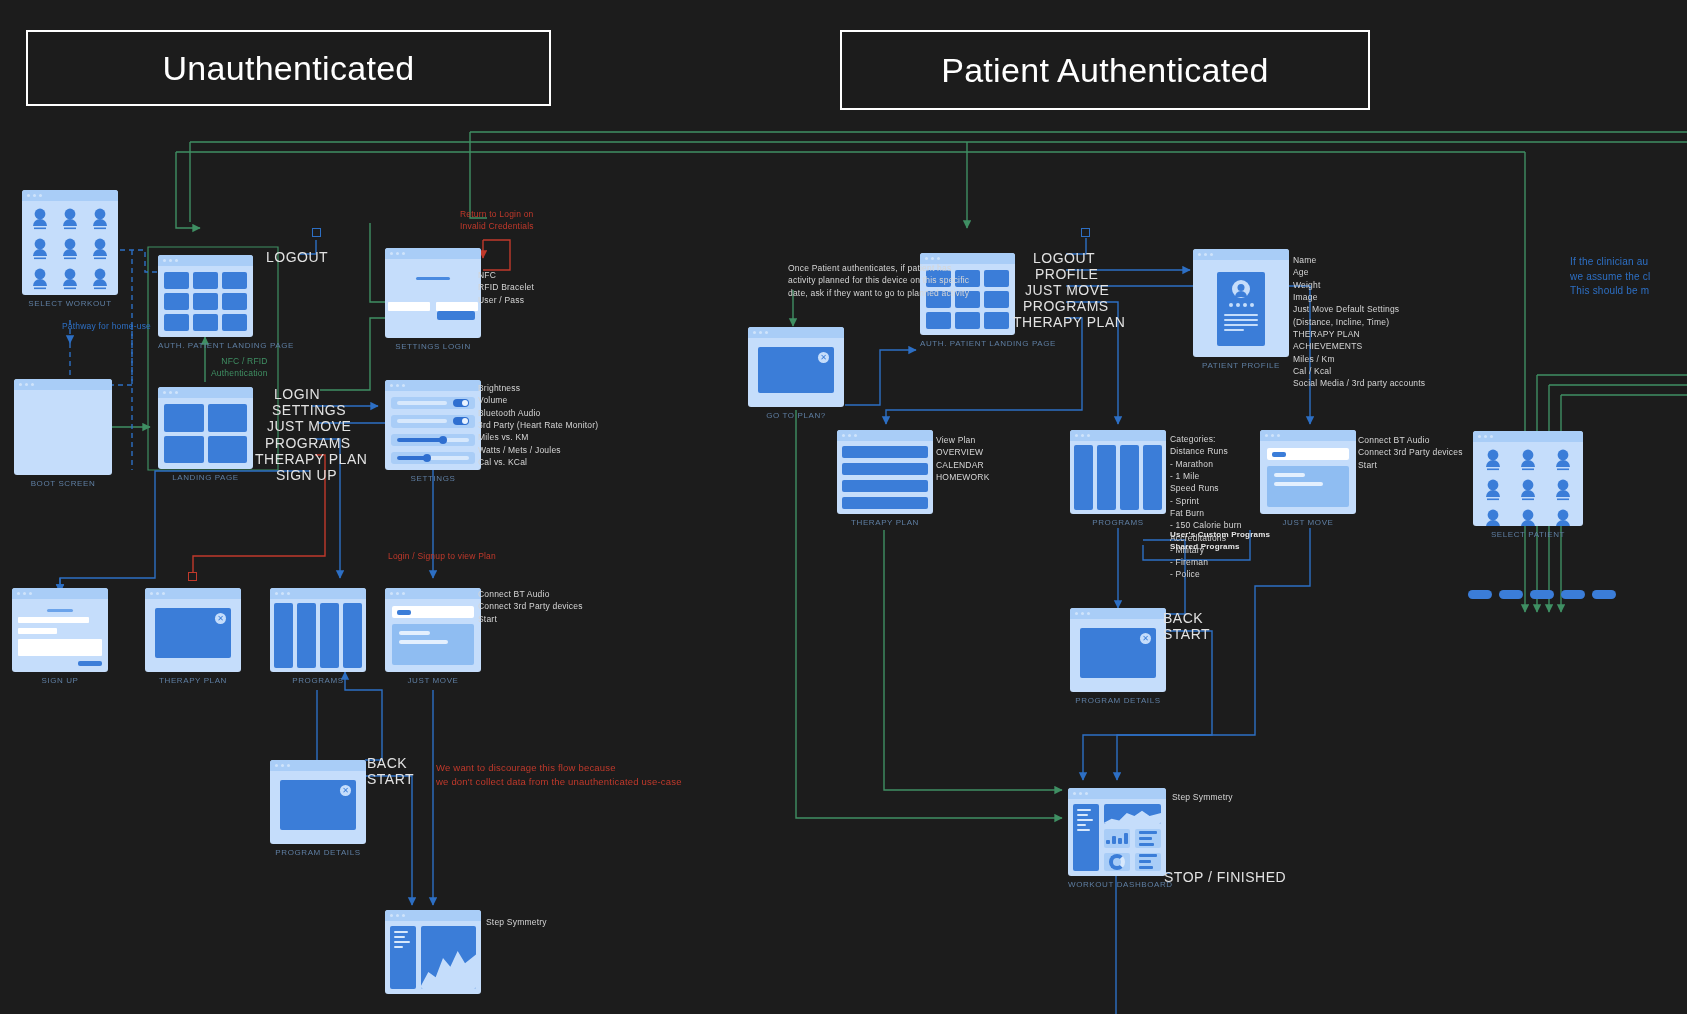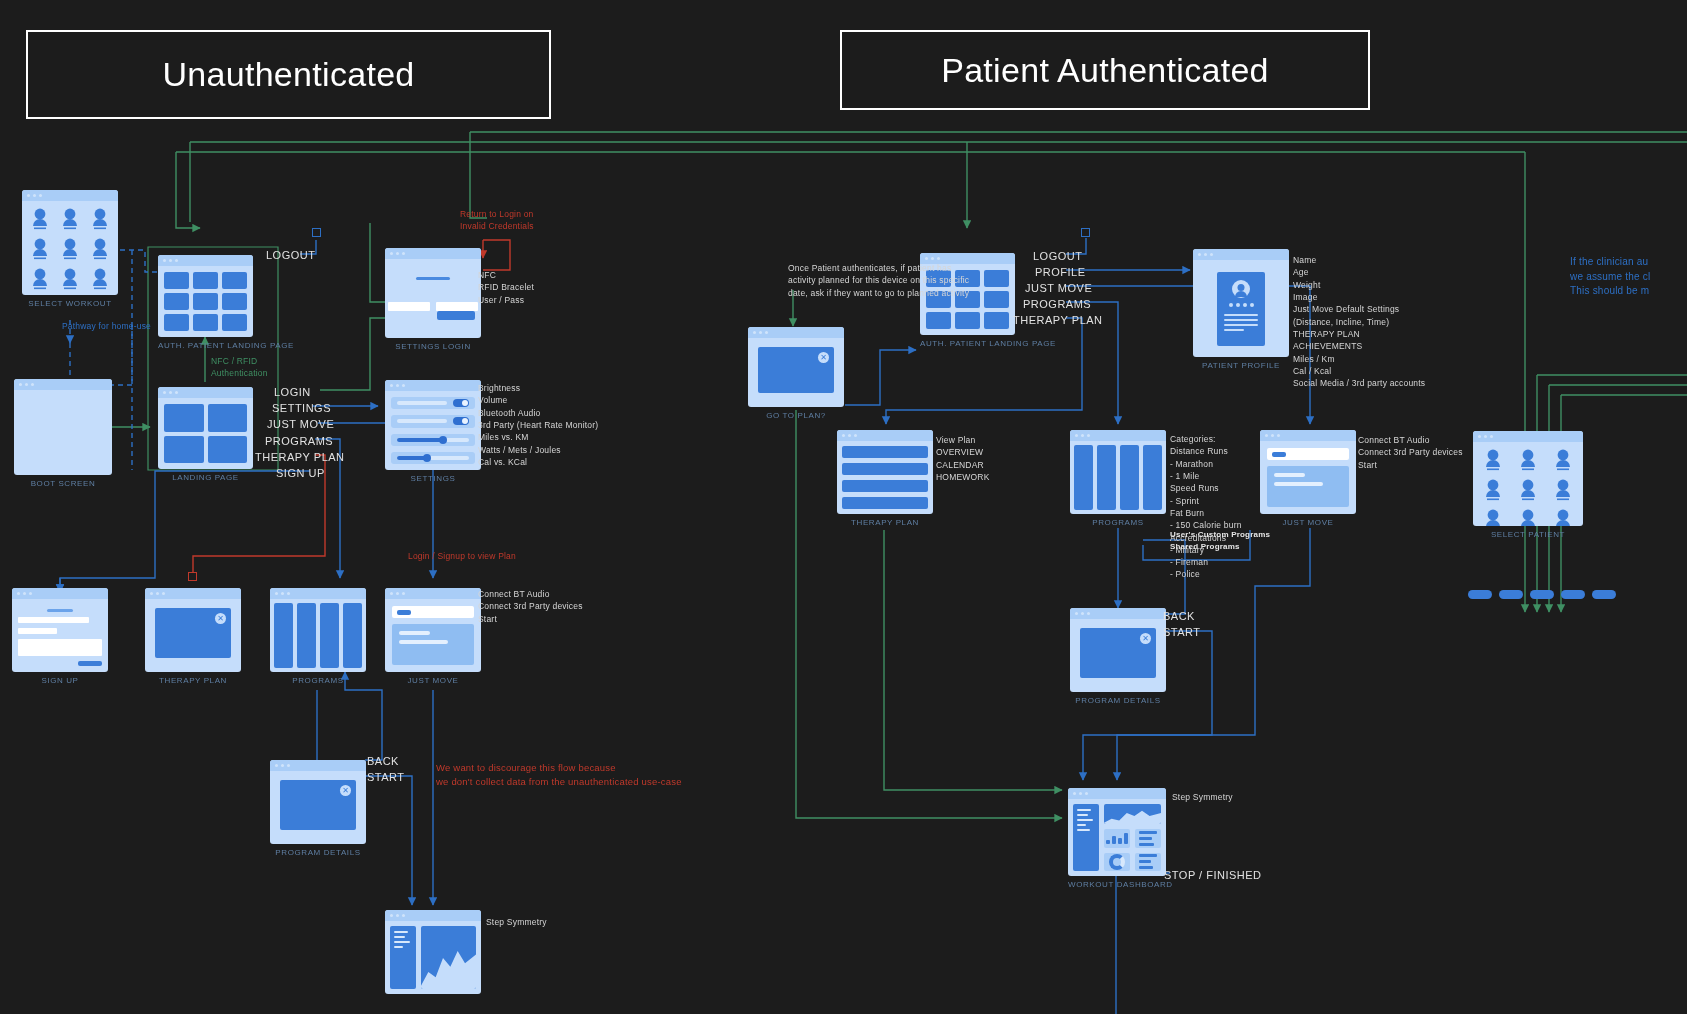--- a/index.html
+++ b/index.html
@@ -138,25 +138,25 @@
   .dash-ln{height:3px;background:#3b7dd8;border-radius:1px;}
 
   
   .boot{display:flex;align-items:center;justify-content:center;height:100%;}
   .shield{width:62px;height:72px;}
 
   
   .note { position: absolute; font-size: 8.5px; line-height: 1.45; white-space: pre-line; letter-spacing:.2px; }
   .note.gray { color: #d6d6d6; }
   .note.red { color: #c0392b; }
-  .note.green { color: #3f8f63; }
+  .note.green { color: #3f8f63; text-align: right; }
   .note.blue { color: #2d6fc4; }
   .note.bold { font-weight: 700; color:#e6e6e6; }
 
-  .edgelabel { position:absolute; color:#e2e2e2; font-size:11px; letter-spacing:.5px; white-space:nowrap; }
+  .edgelabel { position:absolute; color:#e2e2e2; font-size:14px; letter-spacing:.5px; white-space:nowrap; }
 
   .tinybox { position:absolute; width:9px; height:9px; border:1.5px solid #2d6fc4; }
   .tinybox.red { border-color:#c0392b; }
 
   .pillrow { position:absolute; display:flex; gap:7px; }
   .pill { width:24px; height:9px; border-radius:5px; background:#3b7dd8; }
 </style>
 </head>
 <body>
 
@@ -255,21 +255,21 @@
       <path d="M1525,152 L1525,600 L1525,612" stroke="#3f8f63" marker-end="url(#ag)"></path>
       <path d="M1537,375 L1537,600 L1537,612" stroke="#3f8f63" marker-end="url(#ag)"></path>
       <path d="M1549,385 L1549,600 L1549,612" stroke="#3f8f63" marker-end="url(#ag)"></path>
       <path d="M1537,375 L1687,375" stroke="#3f8f63"></path>
       <path d="M1549,385 L1687,385" stroke="#3f8f63"></path>
       <path d="M1561,395 L1687,395" stroke="#3f8f63"></path>
       <path d="M1561,395 L1561,600 L1561,612" stroke="#3f8f63" marker-end="url(#ag)"></path>
     </g>
   </svg>
 
-  <div class="banner" style="left:26px; top:30px; width:525px; height:89px;">
+  <div class="banner" style="left:26px; top:30px; width:525px; height:76px;">
     <span>Unauthenticated</span>
   </div>
   <div class="banner" style="left:840px; top:30px; width:530px; height:80px;">
     <span>Patient Authenticated</span>
   </div>
 
   <div class="screen" style="left:22px; top:190px; width:96px; height:105px;">
     <div class="win">
       <div class="titlebar">
         <span class="dot"></span>
@@ -897,21 +897,21 @@
   <div class="note gray" style="left:478px; top:382px;">Brightness
 Volume
 Bluetooth Audio
 3rd Party (Heart Rate Monitor)
 Miles vs. KM
 Watts / Mets / Joules
 Cal vs. KCal</div>
   <div class="note gray" style="left:478px; top:588px;">Connect BT Audio
 Connect 3rd Party devices
 Start</div>
-  <div class="note red" style="left:408px; top:550px;">Login / Signup to view Plan</div>
+  <div class="note red" style="left:388px; top:550px;">Login / Signup to view Plan</div>
   <div class="note red" style="left:436px; top:761px; font-size:9.5px;">We want to discourage this flow because
 we don't collect data from the unauthenticated use-case</div>
   <div class="note gray" style="left:486px; top:916px;">Step Symmetry</div>
 
   <div class="note gray" style="left:788px; top:262px;">Once Patient authenticates, if patient has
 activity planned for this device on this specific
 date,  ask if they want to go to planned activity</div>
   <div class="note gray" style="left:1293px; top:254px;">Name
 Age
 Weight

